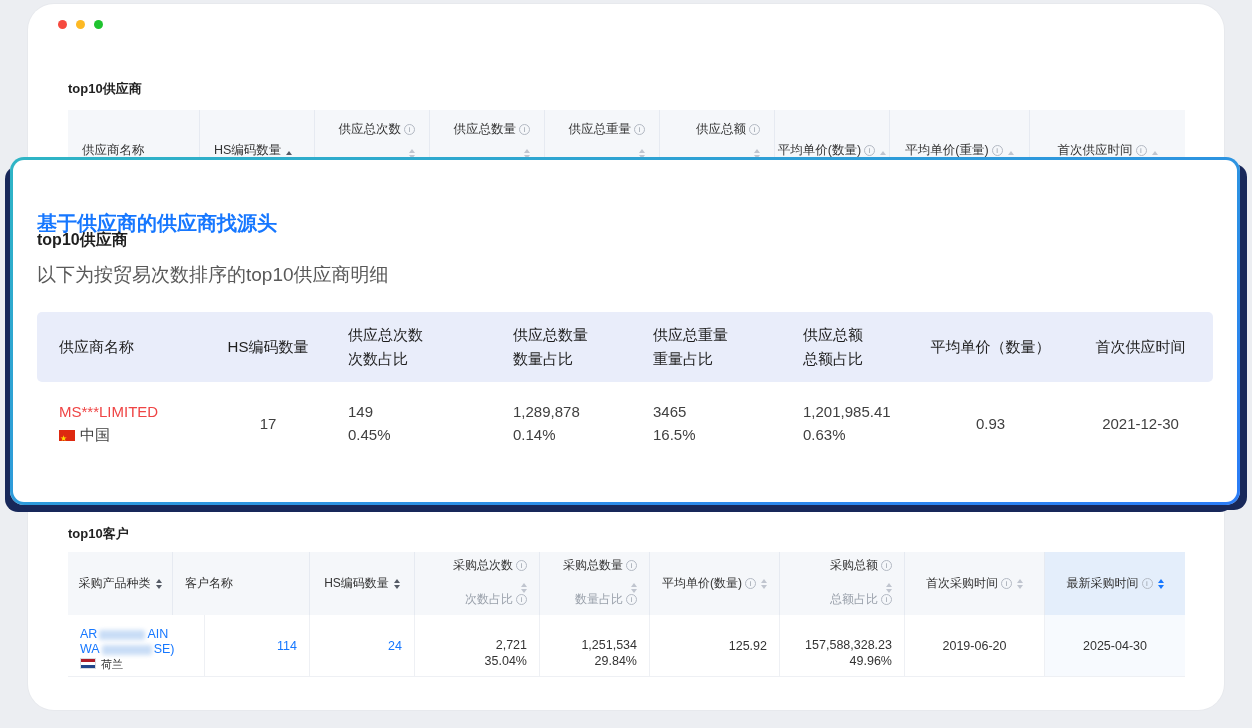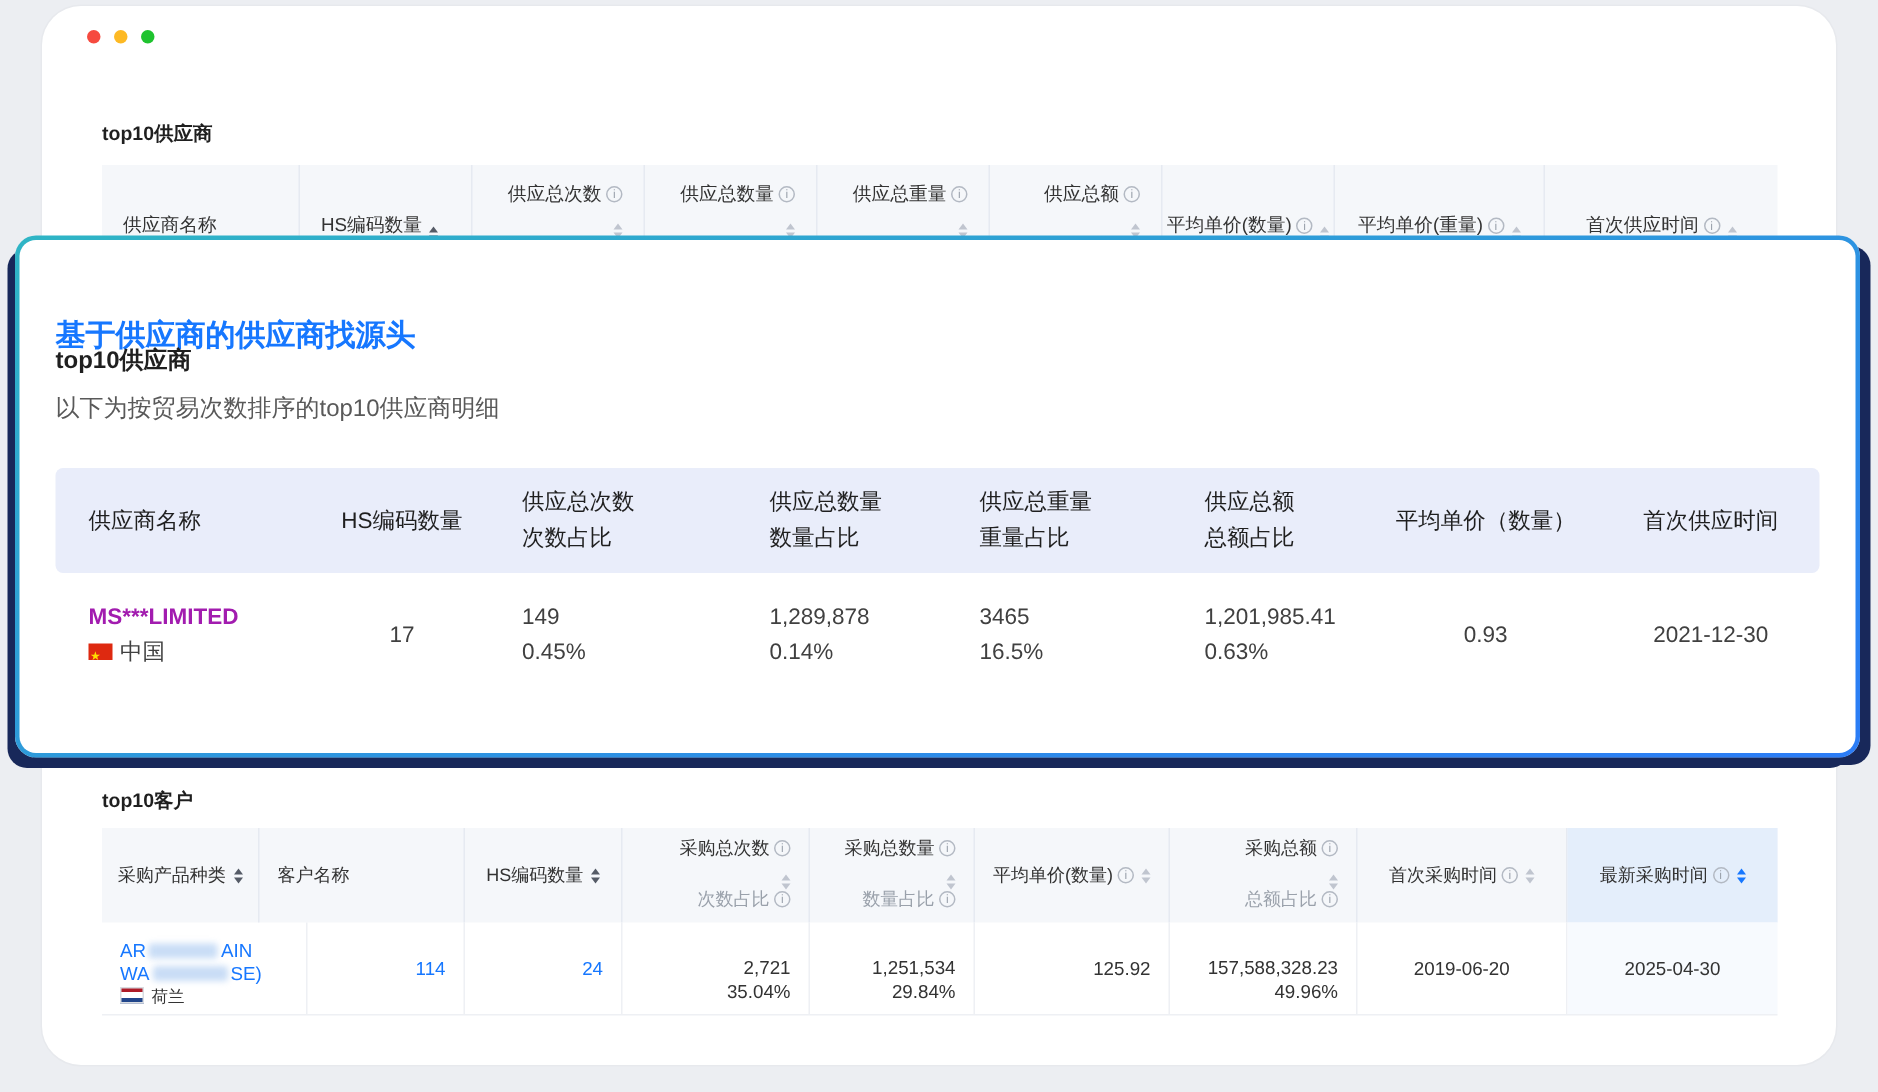--- a/index.html
+++ b/index.html
@@ -54,33 +54,33 @@
   .hc.mid { padding-top:32px; text-align:center; }
 
   
   .overlay-wrap { position:absolute; left:10px; top:157px; width:1230px; height:348px;
                   border-radius:14px; padding:3px;
                   background:linear-gradient(160deg,#2fb5c5 0%,#2e9fd6 35%,#2b7cf7 100%);
                   box-shadow:8px 6px 0 -1px #18285a, -6px 8px 0 -1px #18285a; }
   .overlay { width:100%; height:100%; background:#fff; border-radius:11px; position:relative; overflow:hidden; }
   .ov-title { position:absolute; left:24px; top:30px; font-size:20px; font-weight:bold; color:#1677ff;margin-top:20px; }
   .ov-sub   { position:absolute; left:24px; top:70px; font-size:16px; font-weight:bold; color:#1f1f1f; }
-  .ov-desc  { position:absolute; left:24px; top:102px; font-size:16px; color:#595959; }
+  .ov-desc  { position:absolute; left:24px; top:102px; font-size:19px; color:#595959; }
   .ov-table { position:absolute; left:24px; top:152px; width:1176px; }
   .ov-head { display:flex; background:#e9edfa; border-radius:5px; height:70px; font-size:15px; color:#1f1f1f; }
   .ov-head .oc, .ov-row .oc { flex:none; }
   .oc1{width:161px;} .oc2{width:140px;} .oc3{width:165px;} .oc4{width:140px;}
   .oc5{width:150px;} .oc6{width:120px;} .oc7{width:155px;} .oc8{width:145px;}
   .ov-head .two { padding:11px 0 0 10px; line-height:24px; }
   .ov-head .one { display:flex; align-items:center; justify-content:center; text-align:center; }
   .ov-head .oc1 { display:flex; align-items:center; padding-left:22px; }
   .ov-row { display:flex; margin-top:18px; font-size:15px; color:#404040; }
   .ov-row .oc { line-height:23px; }
   .ov-row .oc1 { padding-left:22px; }
-  .ov-row .name { color:#a21caf;font-weight:bold; }
+  .ov-row .name { color:#ef4444; }
   .ov-row .cmid { display:flex; align-items:center; justify-content:center; text-align:center; }
   .ov-row .oc3,.ov-row .oc4,.ov-row .oc5,.ov-row .oc6 { padding-left:10px; }
   .ov-head .oc3,.ov-head .oc4,.ov-head .oc5,.ov-head .oc6 { padding-left:10px; }
 
   
   .cu-title { position:absolute; left:40px; top:521px; font-size:13px; font-weight:bold; color:#1f1f1f; }
   .cu-table { position:absolute; left:40px; top:548px; width:1117px; font-size:12.5px; color:#333; }
   .cu-head { display:flex; background:#f5f7fa; height:63px; }
   .cu-head .cc { border-right:1px solid #e6eaf1; height:100%; font-size:12px; }
   .cu-head .cc:last-child { border-right:none; }

